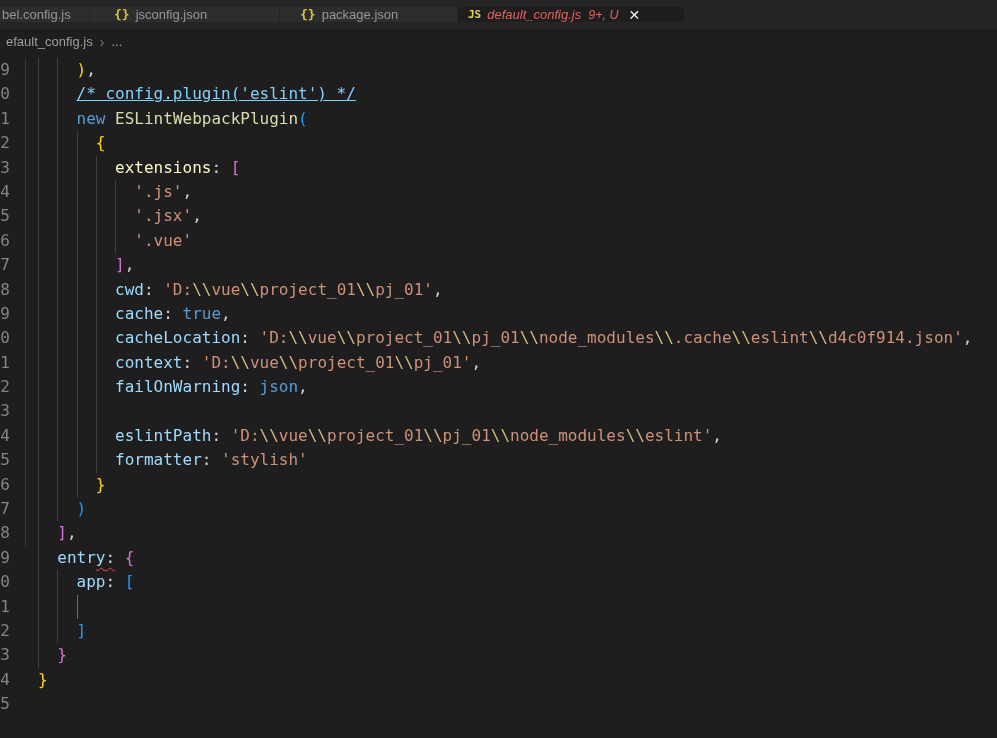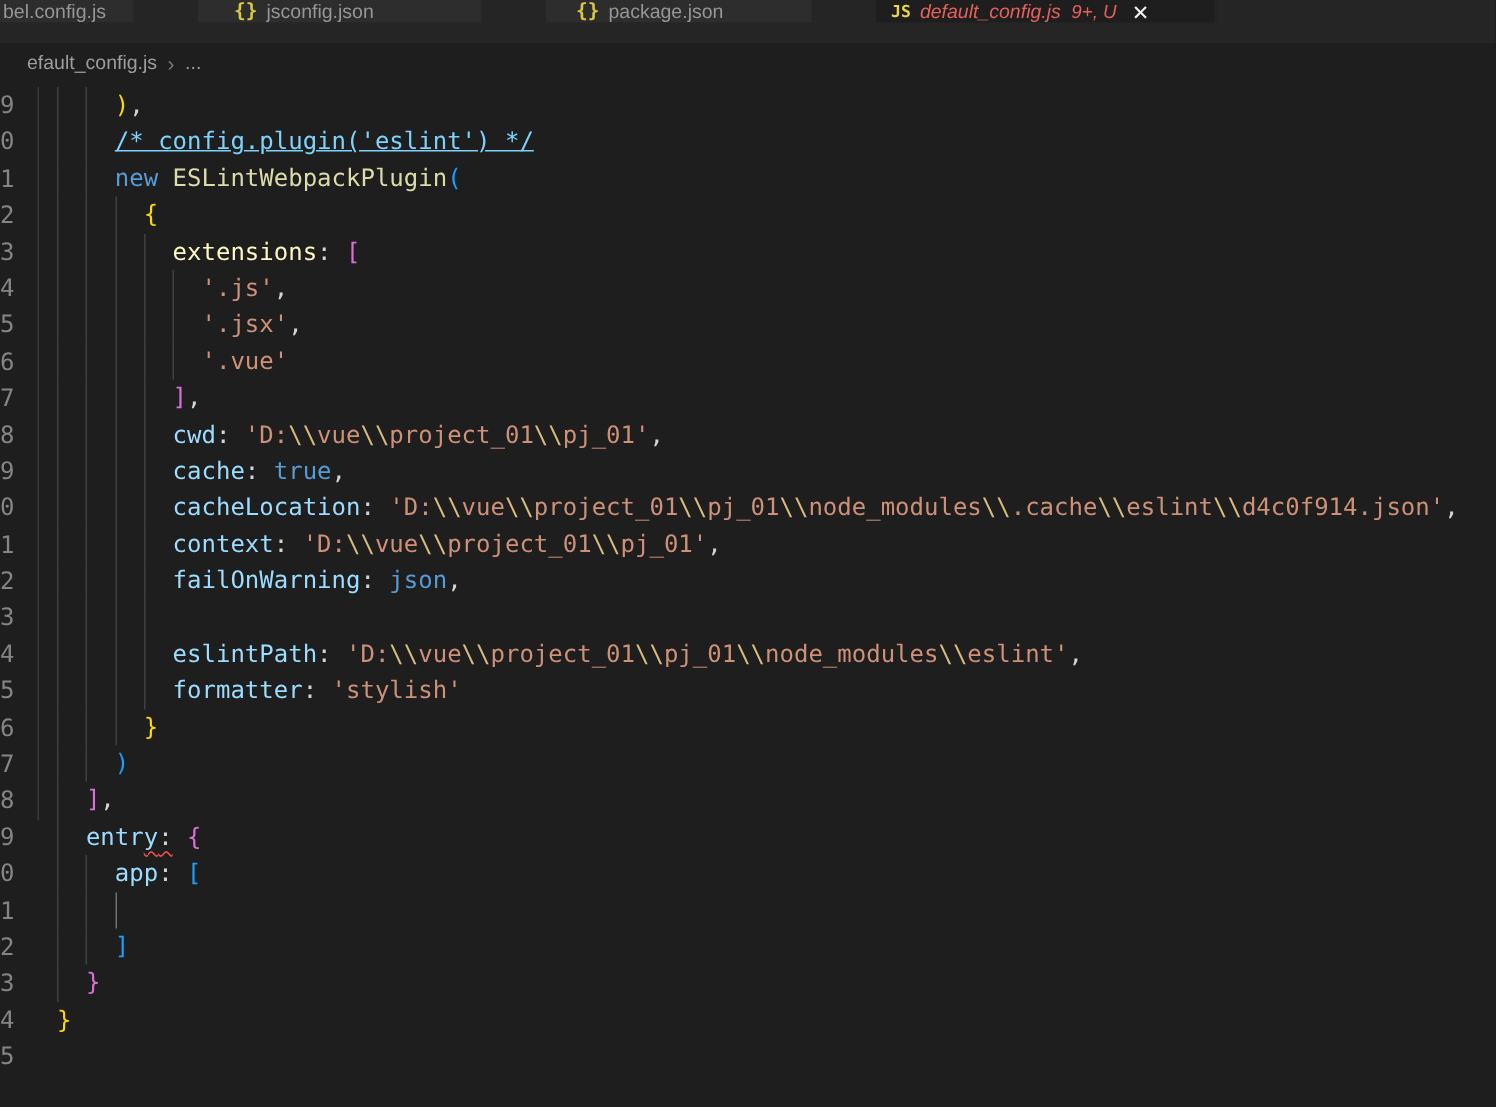--- a/index.html
+++ b/index.html
@@ -5,23 +5,22 @@
   html,body{margin:0;padding:0;}
   body{
     width:997px;height:738px;overflow:hidden;
     background:var(--editor_bg,#1e1e1e);
     font-family:"Liberation Sans",sans-serif;
   }
   .window{width:997px;height:738px;display:flex;flex-direction:column;}
 
   
   .tabbar{
-    height:29px;flex:0 0 29px;display:flex;align-items:flex-start;
+    height:29px;flex:0 0 29px;display:flex;align-items:center;
     background:var(--tabbar_bg,#252526);
-    gap:42px;
   }
   .tab{
     box-sizing:border-box;display:flex;align-items:center;
     background:var(--tab_inactive_bg,#2d2d2d);
     color:var(--tab_inactive_fg,#969696);
     font-size:13px;border-right:1px solid var(--tabbar_bg,#252526);
     white-space:nowrap;overflow:hidden;cursor:pointer;
   }
   .tab.t1{width:90px;padding-left:2px;}
   .tab.t2{width:190px;padding-left:24px;}
@@ -30,21 +29,21 @@
   .ficon{margin-right:6px;font-family:"DejaVu Sans Mono",monospace;font-weight:bold;}
   .ficon.json{color:var(--json_icon,#d8c741);font-size:13px;}
   .ficon.js{color:var(--js_icon,#e8d44d);font-size:11px;letter-spacing:0px;}
   .t4 .tlabel{font-style:italic;color:var(--tab_active_fg,#e5615c);}
   .badge{font-style:italic;color:var(--tab_active_fg,#e5615c);margin-left:7px;font-size:12.5px;}
   .close{color:#f0f0f0;margin-left:10px;font-size:14px;line-height:14px;}
 
   
   .breadcrumb{
     height:25px;flex:0 0 25px;display:flex;align-items:center;
-    color:var(--breadcrumb_fg,#9d9d9d);font-size:13px;padding-left:18px;
+    color:var(--breadcrumb_fg,#9d9d9d);font-size:13px;padding-left:6px;
     background:var(--editor_bg,#1e1e1e);
   }
   .breadcrumb .chev{margin:0 7px;color:#7a7a7a;font-size:14px;}
 
   
   .editor{
     position:relative;flex:1;background:var(--editor_bg,#1e1e1e);
     padding-top:4px;overflow:hidden;
     font-family:"DejaVu Sans Mono","Liberation Mono",monospace;
     font-size:16px;

